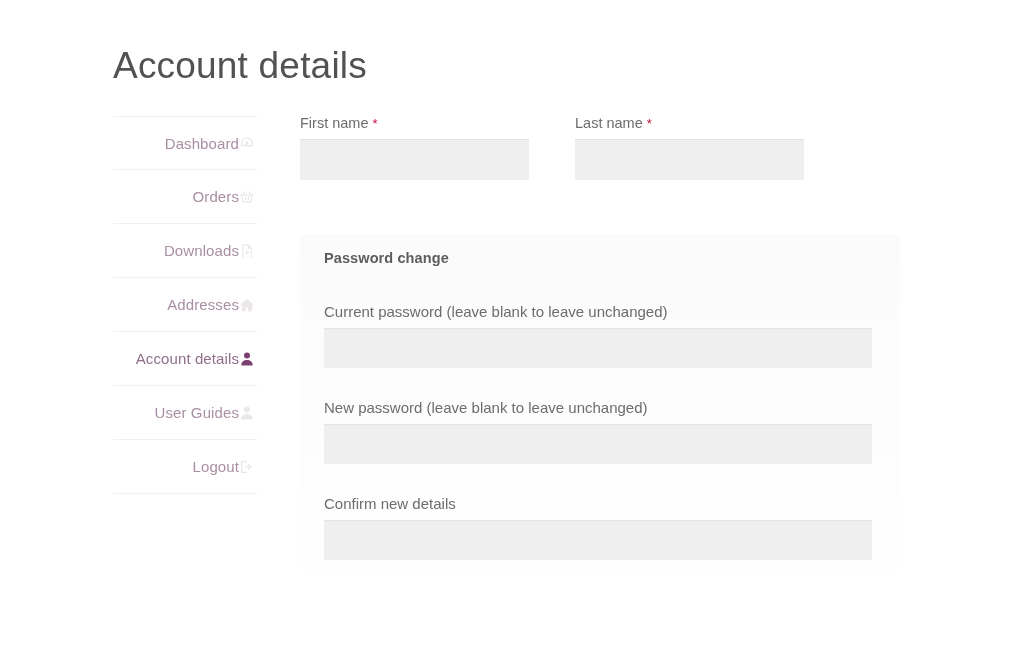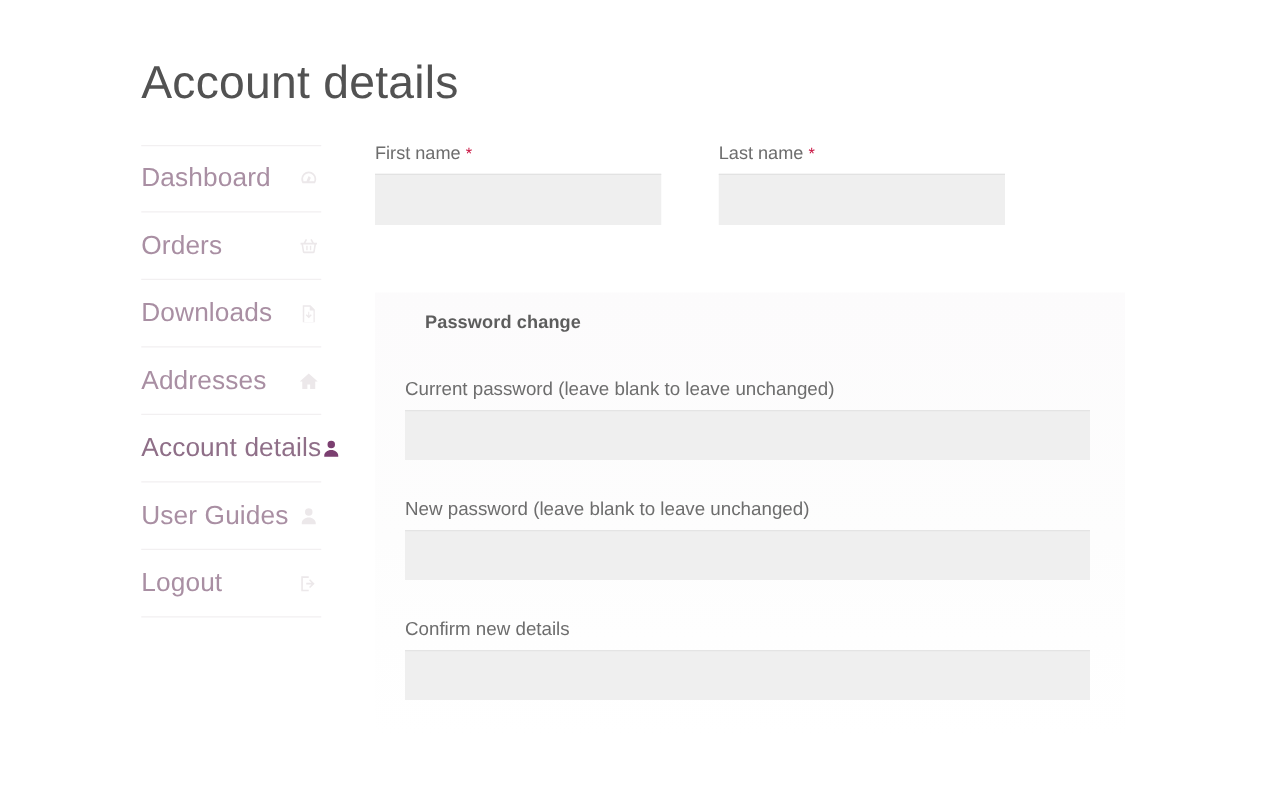--- a/index.html
+++ b/index.html
@@ -65,26 +65,26 @@
     border-bottom: 1px solid #f2f0f1;
     height: 54px;
   }
   .nav-item:first-child {
     border-top: 1px solid #f2f0f1;
   }
 
   .nav-link {
     display: flex;
     align-items: center;
-    justify-content: space-between;
+    justify-content: flex-end;
     height: 100%;
     width: 100%;
     text-decoration: none;
     color: #a98fa3;
-    font-size: 21px;
+    font-size: 15px;
     font-weight: 400;
     letter-spacing: 0.1px;
     cursor: pointer;
     padding-right: 2px;
   }
 
   .nav-label { white-space: nowrap; }
 
   .nav-item.is-active .nav-link { color: #8f6f88; }
 
@@ -157,21 +157,21 @@
     margin: 0;
     margin-top: 30px;
     padding: 20px 28px 30px 24px;
     border: 0;
     width: 600px;
     background: linear-gradient(to bottom, #fcfbfc 0%, #fdfdfd 55%, #ffffff 100%);
   }
 
   .fieldset-legend {
     position: absolute;
-    left: 40px;
+    left: 24px;
     top: 16px;
     margin: 0;
     padding: 0;
     font-size: 14.5px;
     font-weight: 700;
     color: #5d5d5d;
     letter-spacing: 0.1px;
   }
 
   .pw-group { margin-top: 0; }

